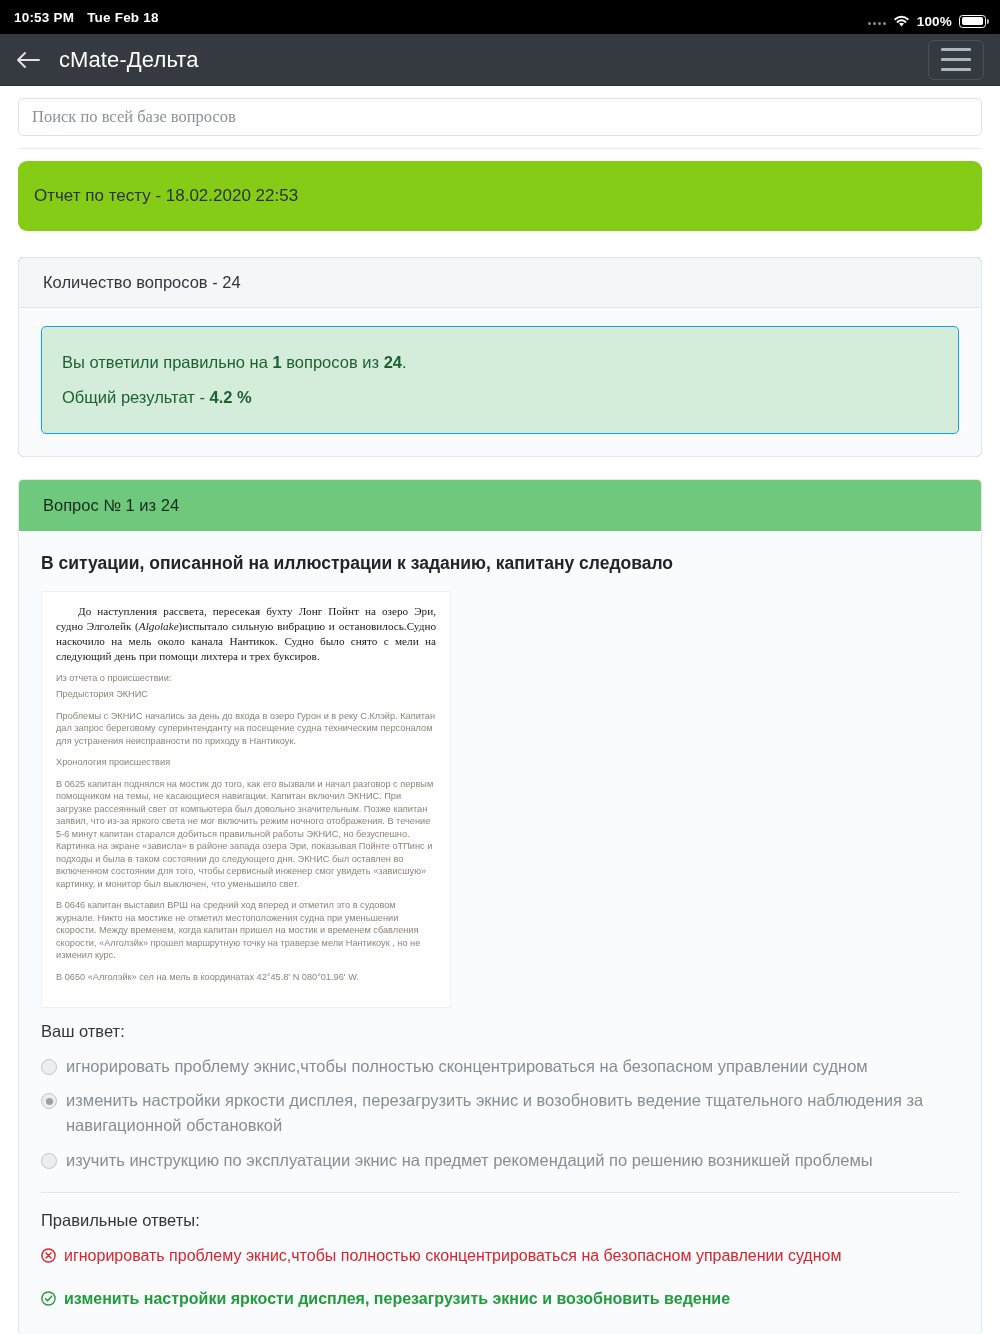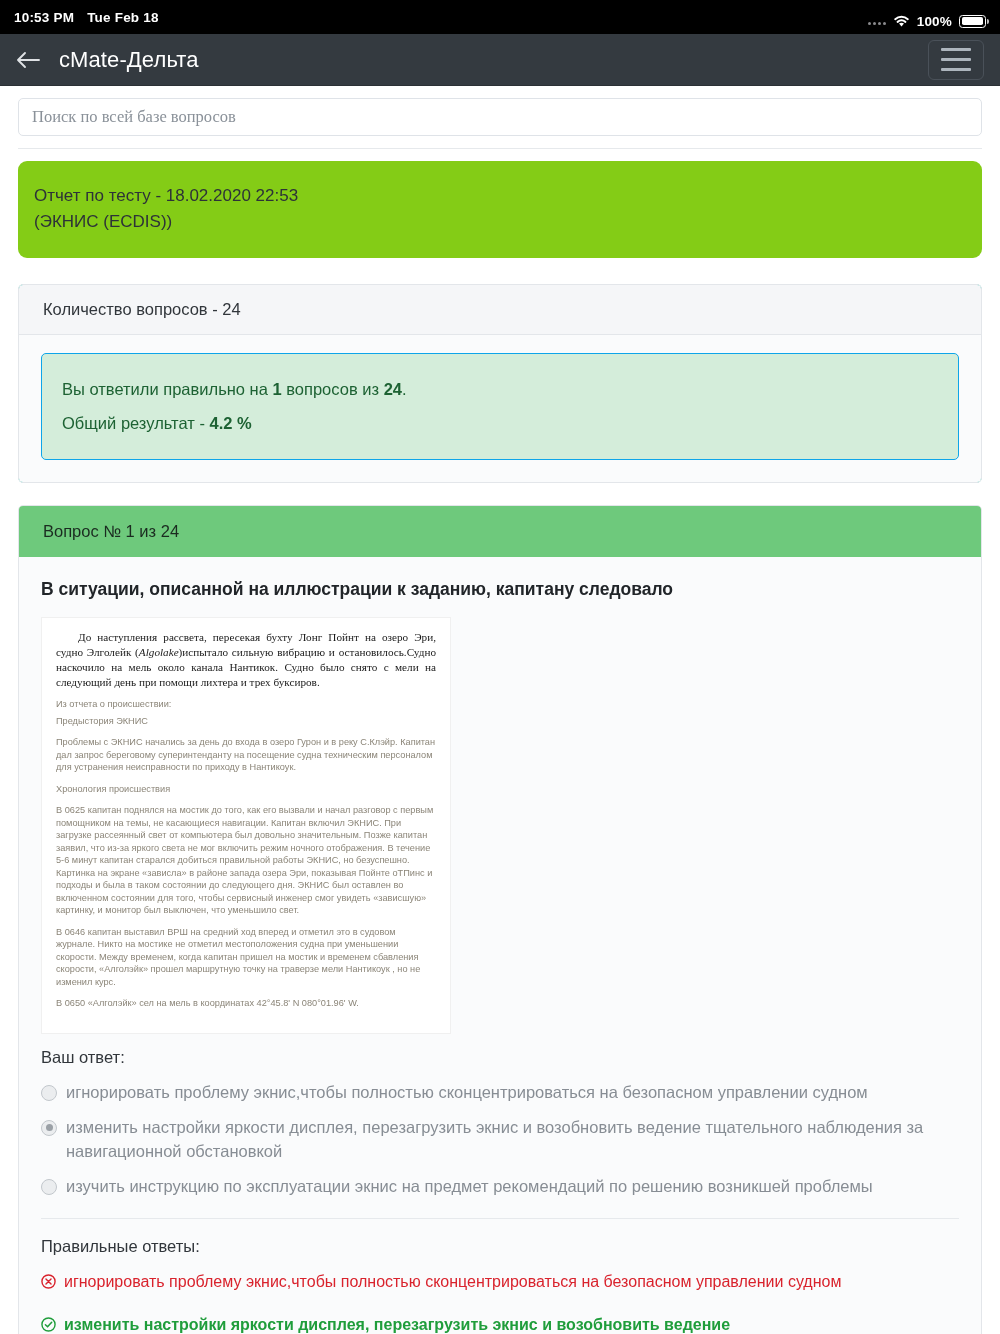--- a/index.html
+++ b/index.html
@@ -198,21 +198,20 @@
 
 <div class="page">
 
   <div class="search-wrap">
     <input class="search-input" type="text" placeholder="Поиск по всей базе вопросов" style="">
   </div>
   <div class="divider"></div>
 
   <div class="report-header">
     <div>Отчет по тесту - 18.02.2020 22:53</div>
-    <div>(ЭКНИС (ECDIS))</div>
   </div>
 
   <div class="card">
     <div class="card-head">Количество вопросов - 24</div>
     <div class="card-body">
       <div class="alert-success">
         <div>
           <span>Вы ответили правильно на </span><b>1</b><span> вопросов из </span><b>24</b><span>.</span>
         </div>
         <div>

